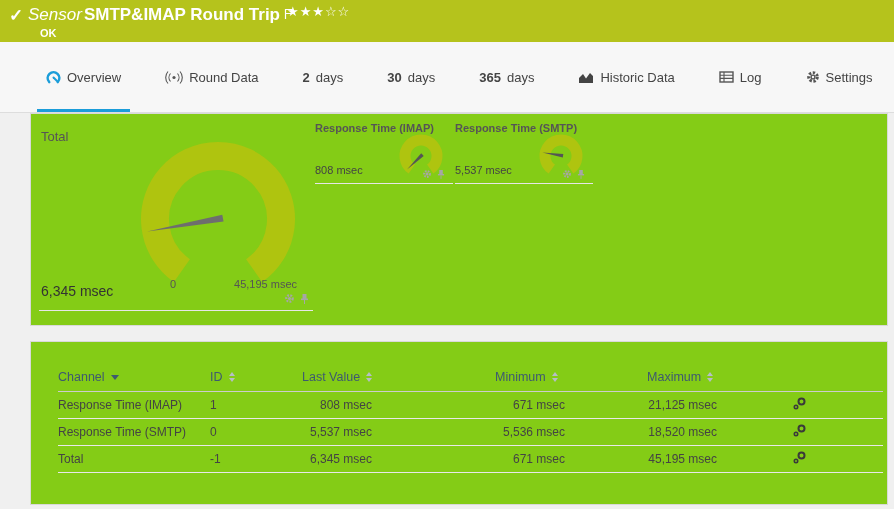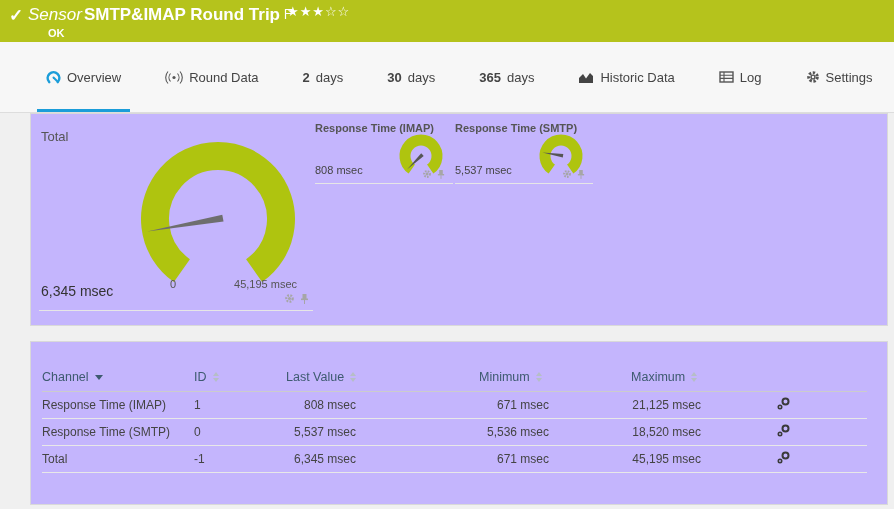--- a/index.html
+++ b/index.html
@@ -15,21 +15,21 @@
   .topbar {
     position:absolute; left:0; top:0; width:894px; height:42px;
     background:#b5c31c; color:#fff;
   }
   .check { position:absolute; left:9px; top:5px; font-size:17px; font-weight:bold; }
   .title-line { position:absolute; left:28px; top:5px; font-size:17px; white-space:nowrap; }
   .title-line em { font-style:italic; font-weight:400; margin-right:2px; }
   .title-line b { font-weight:bold; }
   .flag { display:inline-block; vertical-align:top; margin:0 0 0 4px; }
   .stars { position:absolute; left:287px; top:4px; font-size:13px; letter-spacing:1px; color:#fff; }
-  .ok { position:absolute; left:48px; top:27px; font-size:11px; font-weight:bold; }
+  .ok { position:absolute; left:40px; top:27px; font-size:11px; font-weight:bold; }
 
   
   .tabstrip {
     position:absolute; left:0; top:42px; width:894px; height:71px;
     background:#f7f7f7; border-bottom:1px solid #ddd;
     display:flex; align-items:center; padding-left:46px;
   }
   .tab {
     display:flex; align-items:center; gap:6px;
     height:100%; font-size:13px; color:#444; cursor:pointer;
@@ -38,21 +38,21 @@
   .tab b { font-weight:bold; }
   .tab.active::after {
     content:""; position:absolute; left:-9px; right:-9px; bottom:0;
     height:3px; background:#1b9dd9;
   }
   .tab svg { display:block; }
 
   
   .panel {
     position:absolute; left:30px; width:858px;
-    background:#c4b5fd; border:1px solid #d9d9d9;
+    background:#84cc16; border:1px solid #d9d9d9;
   }
   .panel.gauges { top:113px; height:213px; }
   .panel.channels { top:341px; height:164px; }
 
   
   .block-total {
     position:absolute; left:8px; top:7px; width:274px; height:190px;
     border-bottom:1px solid #e6e6e6;
   }
   .g-label { font-size:13px; color:#555; position:absolute; left:2px; top:8px; }
@@ -69,21 +69,21 @@
     border-bottom:1px solid #e6e6e6;
   }
   .block-small.imap { left:284px; }
   .block-small.smtp { left:424px; }
   .s-label { position:absolute; left:0; top:0; font-size:11px; font-weight:bold; color:#555; white-space:nowrap; }
   .gauge-small { position:absolute; left:81px; top:12px; }
   .s-value { position:absolute; left:0; top:42px; font-size:11px; color:#444; }
   .block-small .mini-icons { right:8px; top:47px; }
 
   
-  table { border-collapse:collapse; margin:22px 0 0 11px; table-layout:fixed; width:825px; }
+  table { border-collapse:collapse; margin:22px 0 0 27px; table-layout:fixed; width:825px; }
   th, td { height:27px; font-size:12px; text-align:left; font-weight:normal; vertical-align:middle; }
   thead th { color:#3e5a70; font-size:12.5px; border-bottom:1px solid #ccc; }
   tbody td { border-bottom:1px solid #e8e8e8; color:#444; }
   td.num, th.num-h { }
   td.num { text-align:right; }
   .sort-wrap { display:inline-flex; align-items:center; gap:6px; cursor:pointer; }
   .tri-down { width:0; height:0; border-left:4px solid transparent; border-right:4px solid transparent; border-top:5px solid #3e5a70; display:inline-block; }
   .sort-neutral { display:inline-flex; flex-direction:column; gap:2px; }
   .sort-neutral i { display:block; width:0; height:0; border-left:3.5px solid transparent; border-right:3.5px solid transparent; }
   .sort-neutral i.up { border-bottom:4px solid #b6bec6; }

